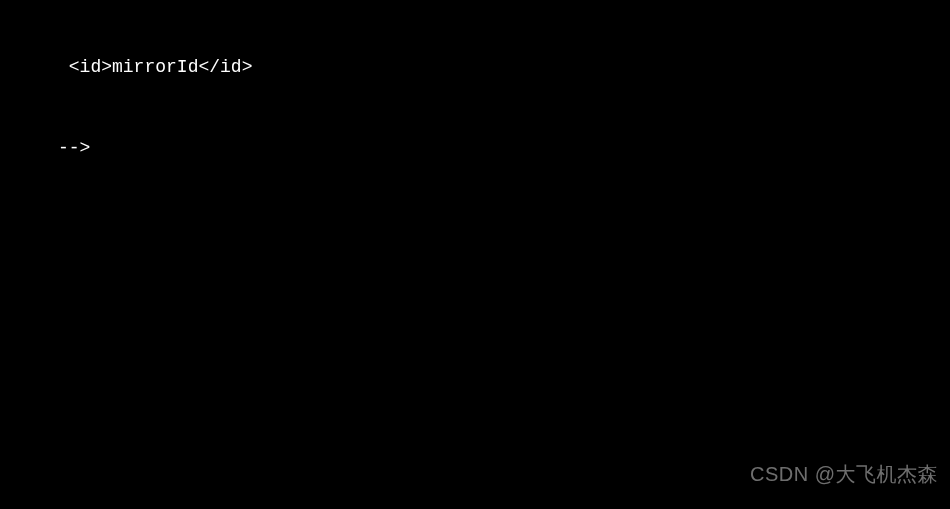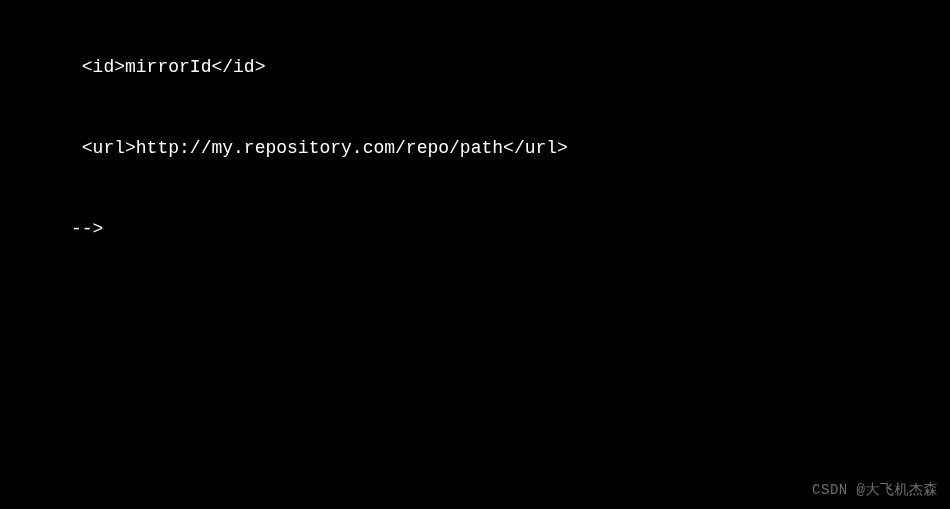--- a/index.html
+++ b/index.html
@@ -13,38 +13,37 @@
       overflow: hidden;
       position: relative;
       line-height: 1.5;
     }
     .terminal {
       padding: 0;
       white-space: pre;
     }
     .line {
       min-height: 27px;
-      padding-left: 17px;
+      padding-left: 4px;
     }
     .watermark {
       position: absolute;
       right: 12px;
-      bottom: 8px;
+      bottom: 20px;
       color: rgba(200,200,200,0.55);
-      font-family: Liberation Mono, monospace;
-      font-size: 14px;
+      font-family: Liberation Sans, sans-serif;
+      font-size: 20px;
       letter-spacing: 0.5px;
     }
   </style>
 </head>
 <body>
 
 <div class="terminal">
   <div class="line">      &lt;id&gt;mirrorId&lt;/id&gt;</div>
-  <div class="line">      &lt;url&gt;http://my.repository.com/repo/path&lt;/url&gt;</div>
   <div class="line">     --&gt;</div>
 
   
 
   
   
   
 </div>
 
 <div class="watermark">CSDN @大飞机杰森</div>

